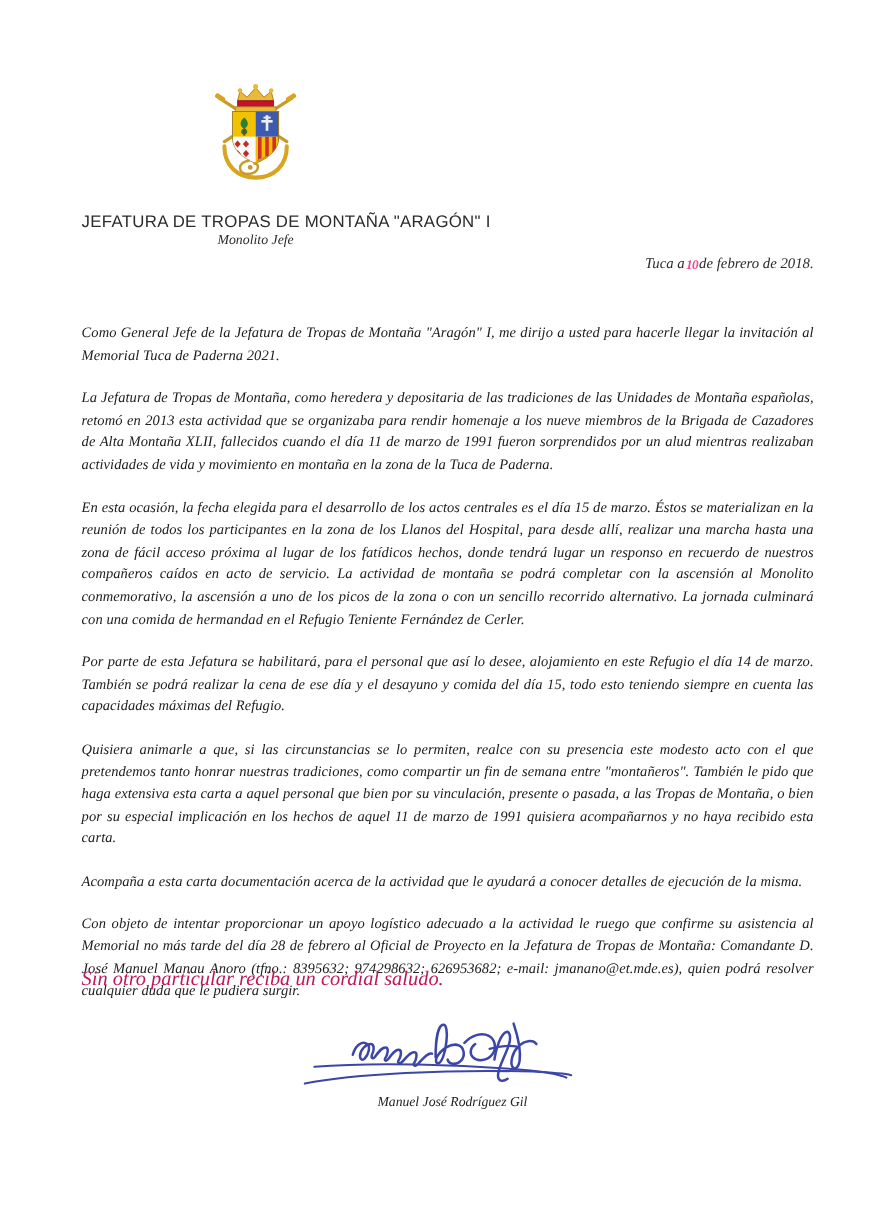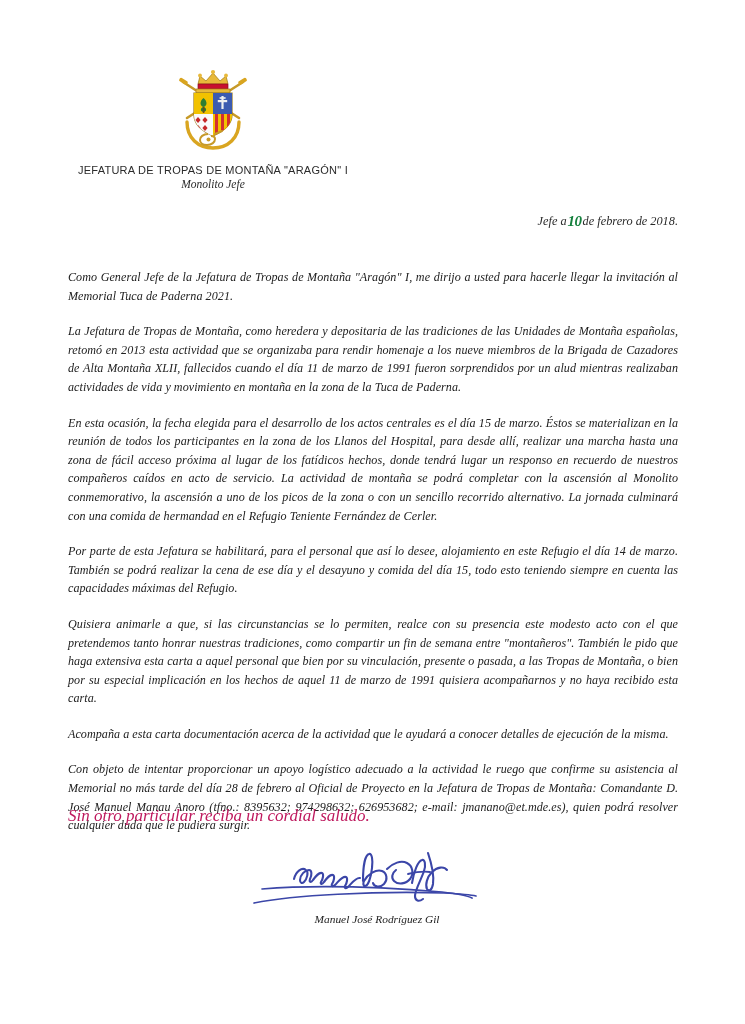--- a/index.html
+++ b/index.html
@@ -33,23 +33,23 @@
   .crest-wrap {
     width: 100%;
     display: flex;
     justify-content: center;
     align-items: flex-start;
     height: 98px;
   }
   .crest-svg { display: block; }
 
   .unit-name {
-    margin-top: 4px;
+    margin-top: 16px;
     font-family: "Liberation Sans", sans-serif;
-    font-size: 11px;
+    font-size: 14px;
     letter-spacing: 0.25px;
     color: #2b2b2b;
     white-space: nowrap;
     text-align: center;
   }
   .unit-role {
     margin-top: 2px;
     font-family: "Liberation Serif", serif;
     font-style: italic;
     font-size: 11.5px;
@@ -65,22 +65,22 @@
     font-family: "Liberation Serif", serif;
     font-style: italic;
     font-size: 12.3px;
     color: #2a2a2a;
     white-space: nowrap;
   }
   .date-hand {
     font-family: "Liberation Serif", serif;
     font-style: italic;
     font-weight: bold;
-    font-size: 15px;
-    color: #15803d;
+    font-size: 11px;
+    color: #ec4899;
     letter-spacing: -0.5px;
     padding: 0 1px;
     position: relative;
     top: 1px;
   }
 
   
   .body-block {
     position: absolute;
     left: 68px;
@@ -196,21 +196,21 @@
           <path d="M50 72 l7 -3" stroke="#C79A28" stroke-width="2" stroke-linecap="round" fill="none"></path>
           <circle cx="43.5" cy="77.5" r="2" fill="#C79A28"></circle>
         </g>
       </svg>
     </div>
 
     <div class="unit-name">JEFATURA DE TROPAS DE MONTAÑA "ARAGÓN" I</div>
     <div class="unit-role">Monolito Jefe</div>
   </div>
 
-  <div class="dateline"><span>Jefe a</span><span class="date-hand">10</span><span>de febrero de 2018.</span></div>
+  <div class="dateline"><span>Tuca a</span><span class="date-hand">10</span><span>de febrero de 2018.</span></div>
 
   <div class="body-block">
     <p class="para">Como General Jefe de la Jefatura de Tropas de Montaña "Aragón" I, me dirijo a usted para hacerle llegar la invitación al Memorial Tuca de Paderna 2021.</p>
     <p class="para">La Jefatura de Tropas de Montaña, como heredera y depositaria de las tradiciones de las Unidades de Montaña españolas, retomó en 2013 esta actividad que se organizaba para rendir homenaje a los nueve miembros de la Brigada de Cazadores de Alta Montaña XLII, fallecidos cuando el día 11 de marzo de 1991 fueron sorprendidos por un alud mientras realizaban actividades de vida y movimiento en montaña en la zona de la Tuca de Paderna.</p>
     <p class="para">En esta ocasión, la fecha elegida para el desarrollo de los actos centrales es el día 15 de marzo. Éstos se materializan en la reunión de todos los participantes en la zona de los Llanos del Hospital, para desde allí, realizar una marcha hasta una zona de fácil acceso próxima al lugar de los fatídicos hechos, donde tendrá lugar un responso en recuerdo de nuestros compañeros caídos en acto de servicio. La actividad de montaña se podrá completar con la ascensión al Monolito conmemorativo, la ascensión a uno de los picos de la zona o con un sencillo recorrido alternativo. La jornada culminará con una comida de hermandad en el Refugio Teniente Fernández de Cerler.</p>
     <p class="para">Por parte de esta Jefatura se habilitará, para el personal que así lo desee, alojamiento en este Refugio el día 14 de marzo. También se podrá realizar la cena de ese día y el desayuno y comida del día 15, todo esto teniendo siempre en cuenta las capacidades máximas del Refugio.</p>
     <p class="para">Quisiera animarle a que, si las circunstancias se lo permiten, realce con su presencia este modesto acto con el que pretendemos tanto honrar nuestras tradiciones, como compartir un fin de semana entre "montañeros". También le pido que haga extensiva esta carta a aquel personal que bien por su vinculación, presente o pasada, a las Tropas de Montaña, o bien por su especial implicación en los hechos de aquel 11 de marzo de 1991 quisiera acompañarnos y no haya recibido esta carta.</p>
     <p class="para">Acompaña a esta carta documentación acerca de la actividad que le ayudará a conocer detalles de ejecución de la misma.</p>
     <p class="para">Con objeto de intentar proporcionar un apoyo logístico adecuado a la actividad le ruego que confirme su asistencia al Memorial no más tarde del día 28 de febrero al  Oficial de Proyecto en la Jefatura de Tropas de Montaña: Comandante D. José Manuel Manau Anoro (tfno.: 8395632; 974298632; 626953682; e-mail: jmanano@et.mde.es), quien podrá resolver cualquier duda que le pudiera surgir.</p>
   </div>

